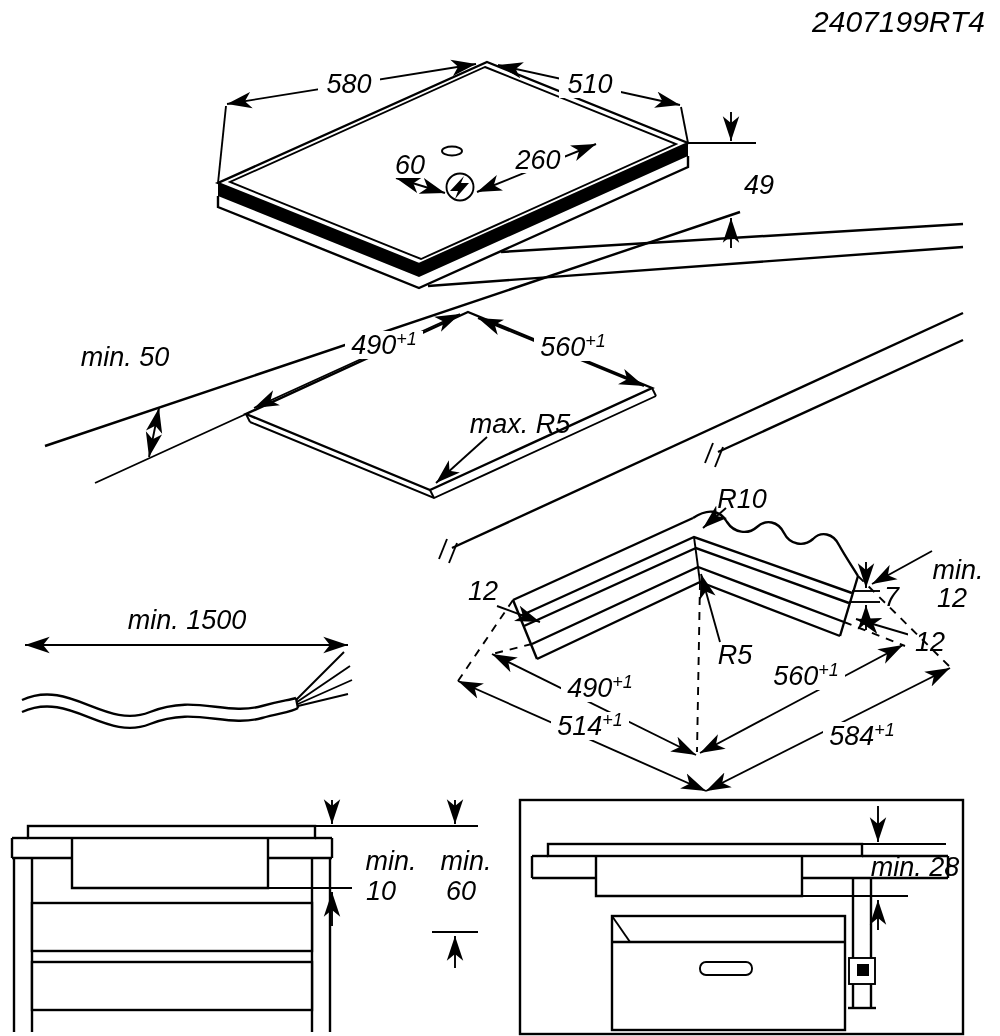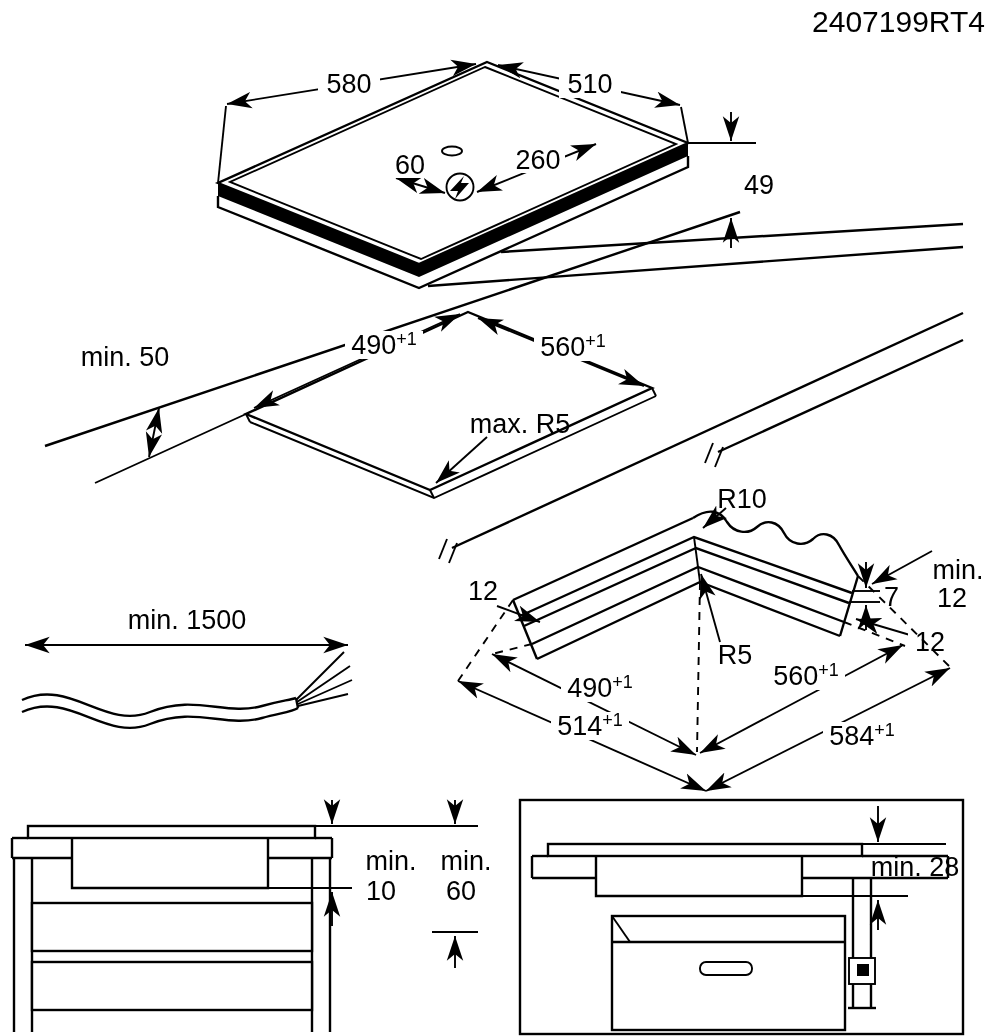--- a/index.html
+++ b/index.html
@@ -1,16 +1,16 @@
 <!DOCTYPE html>
 <html><head>
 <meta charset="utf-8">
 <style>
   html,body{margin:0;padding:0;background:#fff;}
-  .page{width:1000px;height:1036px;position:relative;background:#fff;overflow:hidden;}
+  .page{width:1000px;height:1036px;position:relative;background:#fff;overflow:hidden;font-style:italic;}
   svg text{font-family:"Liberation Sans","DejaVu Sans",sans-serif;font-size:27px;fill:#000;}
   svg .code{font-size:30px;}
   svg .sup{font-size:18px;}
   .ln{stroke:#000;stroke-width:2.4;fill:none;stroke-linejoin:miter;}
   .thin{stroke:#000;stroke-width:1.9;fill:none;}
   .dm{stroke:#000;stroke-width:1.9;fill:none;}
   .dsh{stroke:#000;stroke-width:1.9;fill:none;stroke-dasharray:8 7;}
   .lbg{fill:#fff;stroke:none;}
   .solid{fill:#000;stroke:none;}
   .wfill{fill:#fff;}

